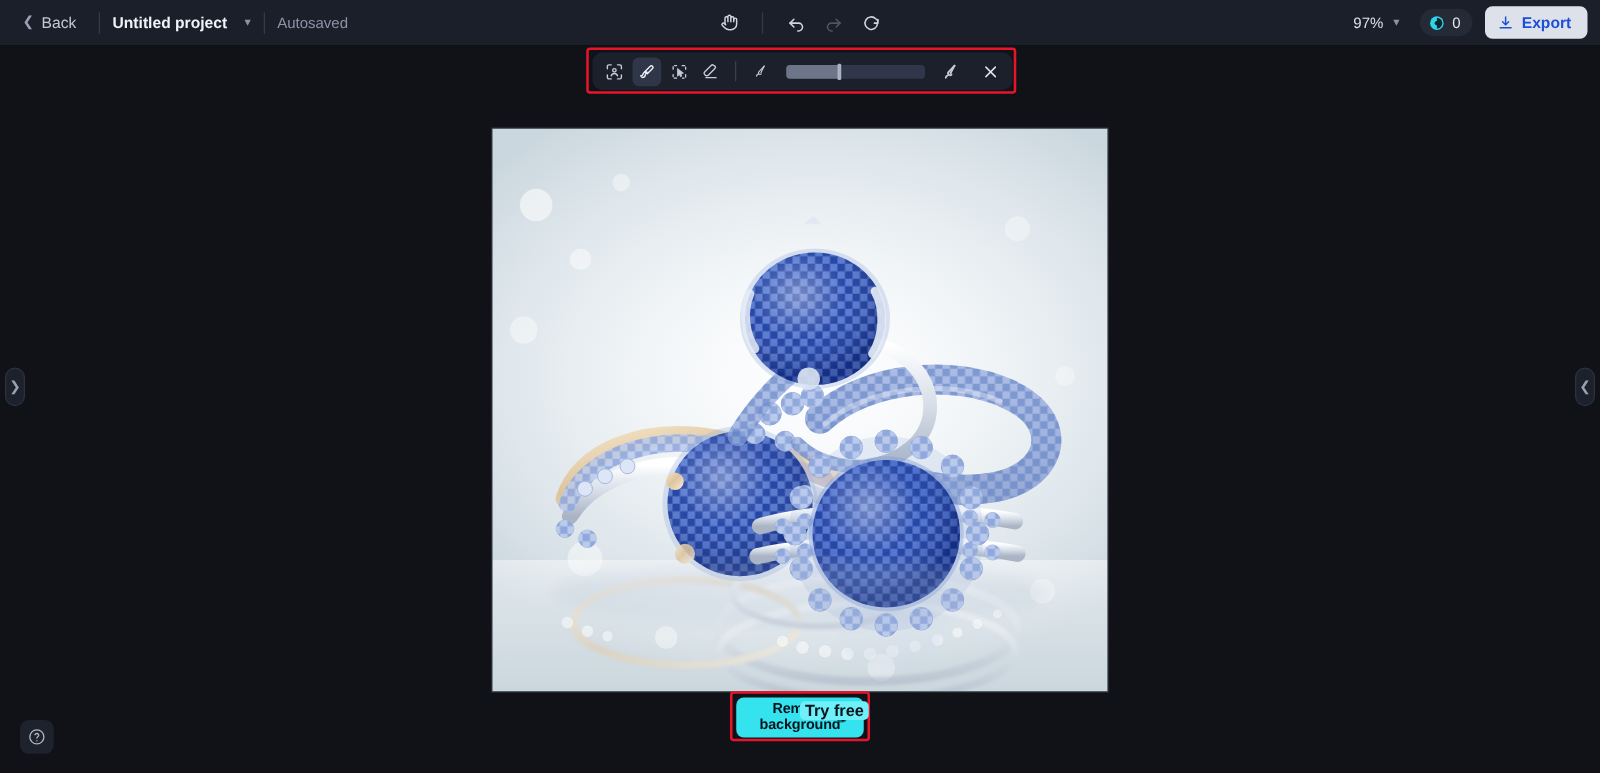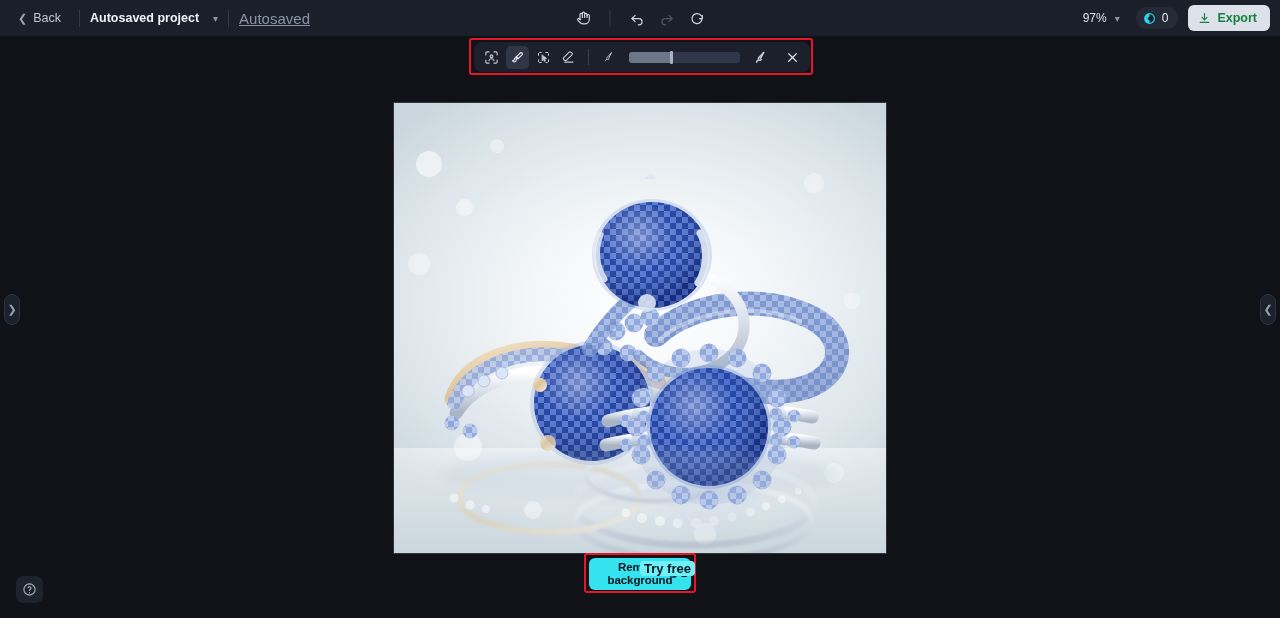--- a/index.html
+++ b/index.html
@@ -21,21 +21,21 @@
   .tb-left { display: flex; align-items: center; gap: 0; padding-left: 10px; }
   .back-btn {
     display: flex; align-items: center; gap: 6px;
     color: #c2c8d4; font-size: 12.5px; padding: 5px 8px; border-radius: 5px;
     cursor: pointer;
   }
   .chev-l { font-size: 11px; color: #9aa3b4; line-height: 1; }
   .tb-div { width: 1px; height: 17px; background: #333a4a; margin: 0 10px; }
   .proj-name { color: #f0f3f8; font-size: 12.5px; font-weight: bold; }
   .proj-caret { color: #8b94a6; font-size: 10px; margin-left: 14px; cursor: pointer; }
-  .autosaved { color: #8b94a6; font-size: 15px; text-decoration: underline; }
+  .autosaved { color: #8b94a6; font-size: 12px; }
 
   .tb-center {
     position: absolute; left: 50%; transform: translateX(-50%);
     display: flex; align-items: center; gap: 2px;
   }
   .tb-icon {
     width: 28px; height: 28px; display: flex; align-items: center; justify-content: center;
     border-radius: 5px; cursor: pointer; color: #cfd5e0;
   }
   .tb-icon.dim { color: #4d5465; }
@@ -50,21 +50,21 @@
   }
   .zoom-caret { color: #8b94a6; font-size: 10px; }
   .credits {
     display: flex; align-items: center; gap: 6px;
     background: #242a36; border-radius: 12px; padding: 4px 10px 4px 7px;
     cursor: pointer;
   }
   .credits-num { color: #e6eaf2; font-size: 12px; }
   .export-btn {
     display: flex; align-items: center; gap: 6px;
-    background: #dde2ea; color: #15803d; font-size: 12.5px; font-weight: bold;
+    background: #dde2ea; color: #1d4ed8; font-size: 12.5px; font-weight: bold;
     border-radius: 6px; padding: 6px 13px 6px 10px; cursor: pointer;
   }
 
   
   .tool-wrap {
     position: absolute; left: 469px; top: 38px; width: 344px; height: 37px;
     border: 2px solid #e8142a; border-radius: 3px;
   }
   .toolbar {
     position: absolute; left: 3px; top: 2px; width: 336px; height: 30px;
@@ -155,21 +155,21 @@
 <div id="app">
 
   <div class="topbar">
 
     <div class="tb-left">
       <div class="back-btn">
         <span class="chev-l">❮</span>
         <span>Back</span>
       </div>
       <div class="tb-div"></div>
-      <span class="proj-name">Autosaved project</span>
+      <span class="proj-name">Untitled project</span>
       <span class="proj-caret">▾</span>
       <div class="tb-div"></div>
       <span class="autosaved">Autosaved</span>
     </div>
 
     <div class="tb-center">
       <div class="tb-icon">
         <svg width="14" height="14" viewBox="0 0 24 24" fill="none" stroke="currentColor" stroke-width="2" stroke-linecap="round" stroke-linejoin="round">
           <path d="M18 11V6a2 2 0 0 0-4 0v5M14 10V4a2 2 0 0 0-4 0v7M10 10.5V6a2 2 0 0 0-4 0v8"></path>
           <path d="M18 8a2 2 0 1 1 4 0v6a8 8 0 0 1-8 8h-2c-2.8 0-4.5-.86-5.99-2.34l-3.6-3.6a2 2 0 0 1 2.83-2.82L7 15"></path>

